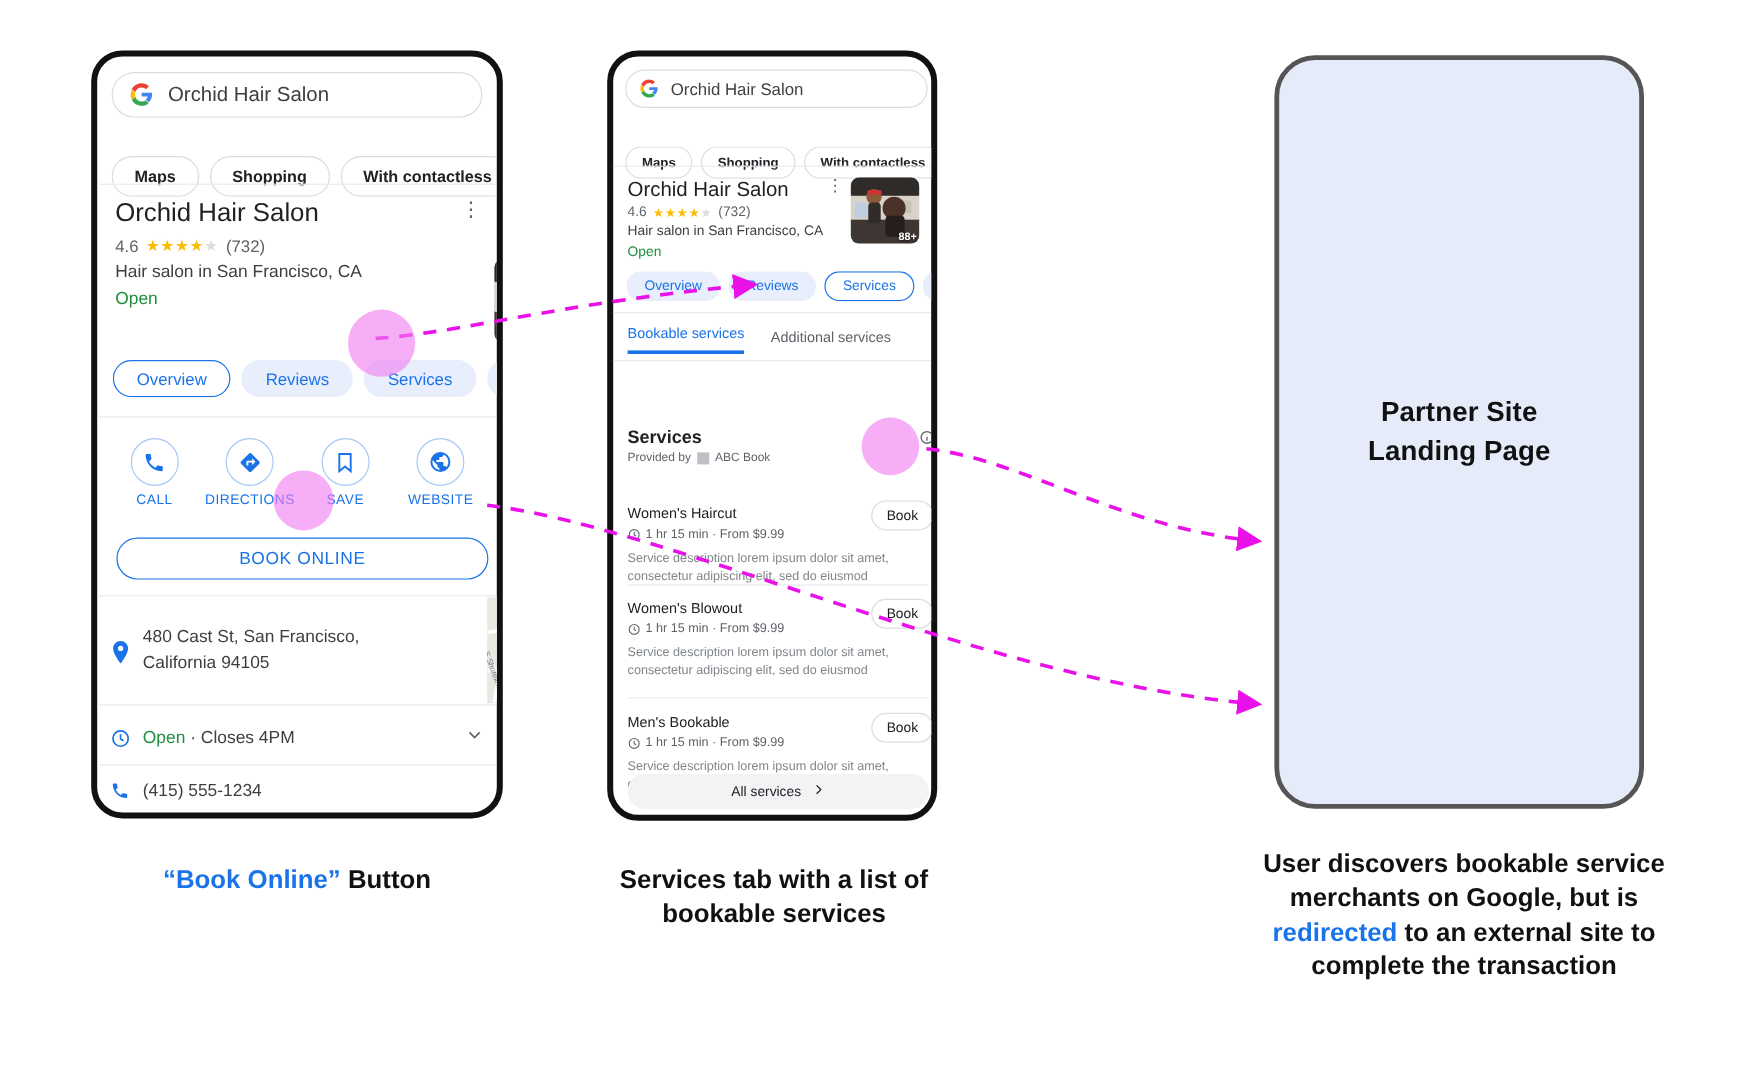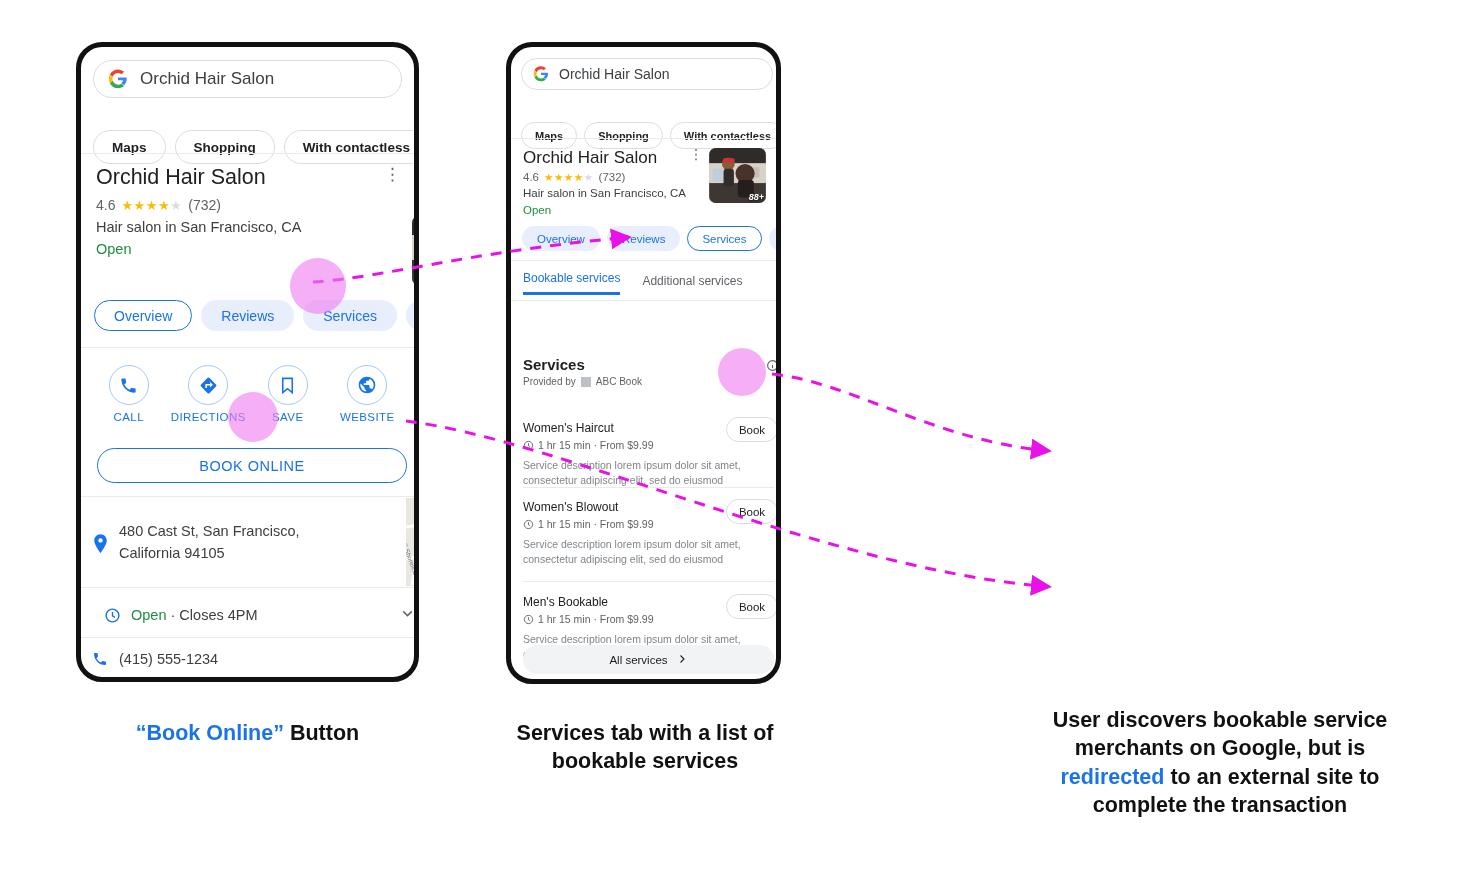--- a/index.html
+++ b/index.html
@@ -52,21 +52,21 @@
   .chip {
     border: 1px solid #dadce0; border-radius: 40px;
     background: #fff; color: #202124;
     white-space: nowrap; font-weight: bold;
     display: flex; align-items: center; justify-content: center;
   }
 
   .divider { background: #e8eaed; width: 100%; }
 
   .bizname { color: #202124; font-weight: normal; }
-  .ratingline { display: flex; align-items: flex-end; white-space: nowrap; color: #5f6368; }
+  .ratingline { display: flex; align-items: flex-start; white-space: nowrap; color: #5f6368; }
   .stars { color: #fbbc04; letter-spacing: .5px; }
   .stars .dim { color: #dadce0; }
   .subline { color: #3c4043; }
   .openword { color: #1e8e3e; }
 
   .bizphoto {
     position: absolute; border-radius: 7px; overflow: hidden;
     background: linear-gradient(#2d2a28 0 26%, #cfc6bd 26% 62%, #4a4441 62% 100%);
   }
   .bizphoto .badge {
@@ -272,21 +272,21 @@
       <div class="yellowroad" style="left:24px;top:-8px;width:5px;height:104px;transform:rotate(14deg);"></div>
 
       <div class="park" style="left:8px;top:70px;width:14px;height:9px;"></div>
 
       <div class="slbl" style="left:2px;top:44px;transform:rotate(70deg);transform-origin:left top;white-space:nowrap;">S Shoreline Blvd</div>
 
     </div>
 
     <div class="divider" style="position:absolute;left:0;top:540px;height:1px;"></div>
 
-    <div class="inforow" style="position:absolute;left:0;top:546px;width:343px;height:44px;margin-left:12px;">
+    <div class="inforow" style="position:absolute;left:0;top:546px;width:343px;height:44px;">
       <span class="ic">
         <svg width="17" height="17" viewBox="0 0 24 24" fill="none" stroke="#1a73e8" stroke-width="2">
             <circle cx="12" cy="12" r="9"></circle>
             <path d="M12 7v5.5l3.5 2"></path>
           </svg>
       </span>
       <span class="txt" style="font-size:14.5px;">
         <span class="openword">Open</span><span> · Closes 4PM</span>
       </span>
       <span style="position:absolute;right:20px;color:#5f6368;">
@@ -344,21 +344,21 @@
       <span>4.6</span>
       <span class="stars" style="font-size:10.5px;">★★★★<span class="dim">★</span></span>
       <span>(732)</span>
     </div>
 
     <div class="subline" style="position:absolute;left:12px;top:140px;font-size:11.5px;">Hair salon in San Francisco, CA</div>
     <div class="openword" style="position:absolute;left:12px;top:157px;font-size:11.5px;">Open</div>
 
     <div class="kebab" style="left:178px;top:102px;width:13px;font-size:14px;">⋮</div>
 
-    <div class="bizphoto" style="left:198px;top:101px;width:57px;height:55px;font-style:italic;">
+    <div class="bizphoto" style="left:198px;top:101px;width:57px;height:55px;">
       <svg width="57" height="55" viewBox="0 0 71 69" style="position:absolute;inset:0;">
         <rect width="71" height="69" fill="#d9d2c8"></rect>
         <rect width="71" height="19" fill="#2e2b29"></rect>
         <rect y="44" width="71" height="25" fill="#3d3633"></rect>
         <rect x="4" y="26" width="13" height="16" fill="#bfcede"></rect>
         <rect x="52" y="24" width="11" height="13" fill="#c8c0b4"></rect>
         <circle cx="24" cy="20" r="8" fill="#8a5a3b"></circle>
         <rect x="18" y="26" width="13" height="22" rx="4" fill="#2f2c2a"></rect>
         <rect x="17" y="13" width="15" height="5" rx="2" fill="#cc3333"></rect>
         <circle cx="45" cy="32" r="12" fill="#4a3228"></circle>
@@ -440,20 +440,26 @@
     <div class="allservices" style="position:absolute;left:12px;top:598px;width:251px;height:29px;font-size:11.5px;">
       <span>All services</span>
       <span>
         <svg width="12" height="12" viewBox="0 0 24 24" fill="none" stroke="#202124" stroke-width="2.2">
             <path d="M9 5l7 7-7 7"></path>
           </svg>
       </span>
     </div>
   </div>
 
+  <div id="phone3">
+    <div class="p3title">
+      <div>Partner Site</div>
+      <div>Landing Page</div>
+    </div>
+  </div>
 
   <div class="caption" style="left:76px;top:719px;width:343px;">
     <div>
       <span class="blue">“Book Online”</span><span> Button</span>
     </div>
   </div>
 
   <div class="caption" style="left:1040px;top:706px;width:360px;">
     <span>User discovers bookable service merchants on Google, but is </span><span class="blue">redirected</span><span> to an external site to complete the transaction</span>
   </div>

